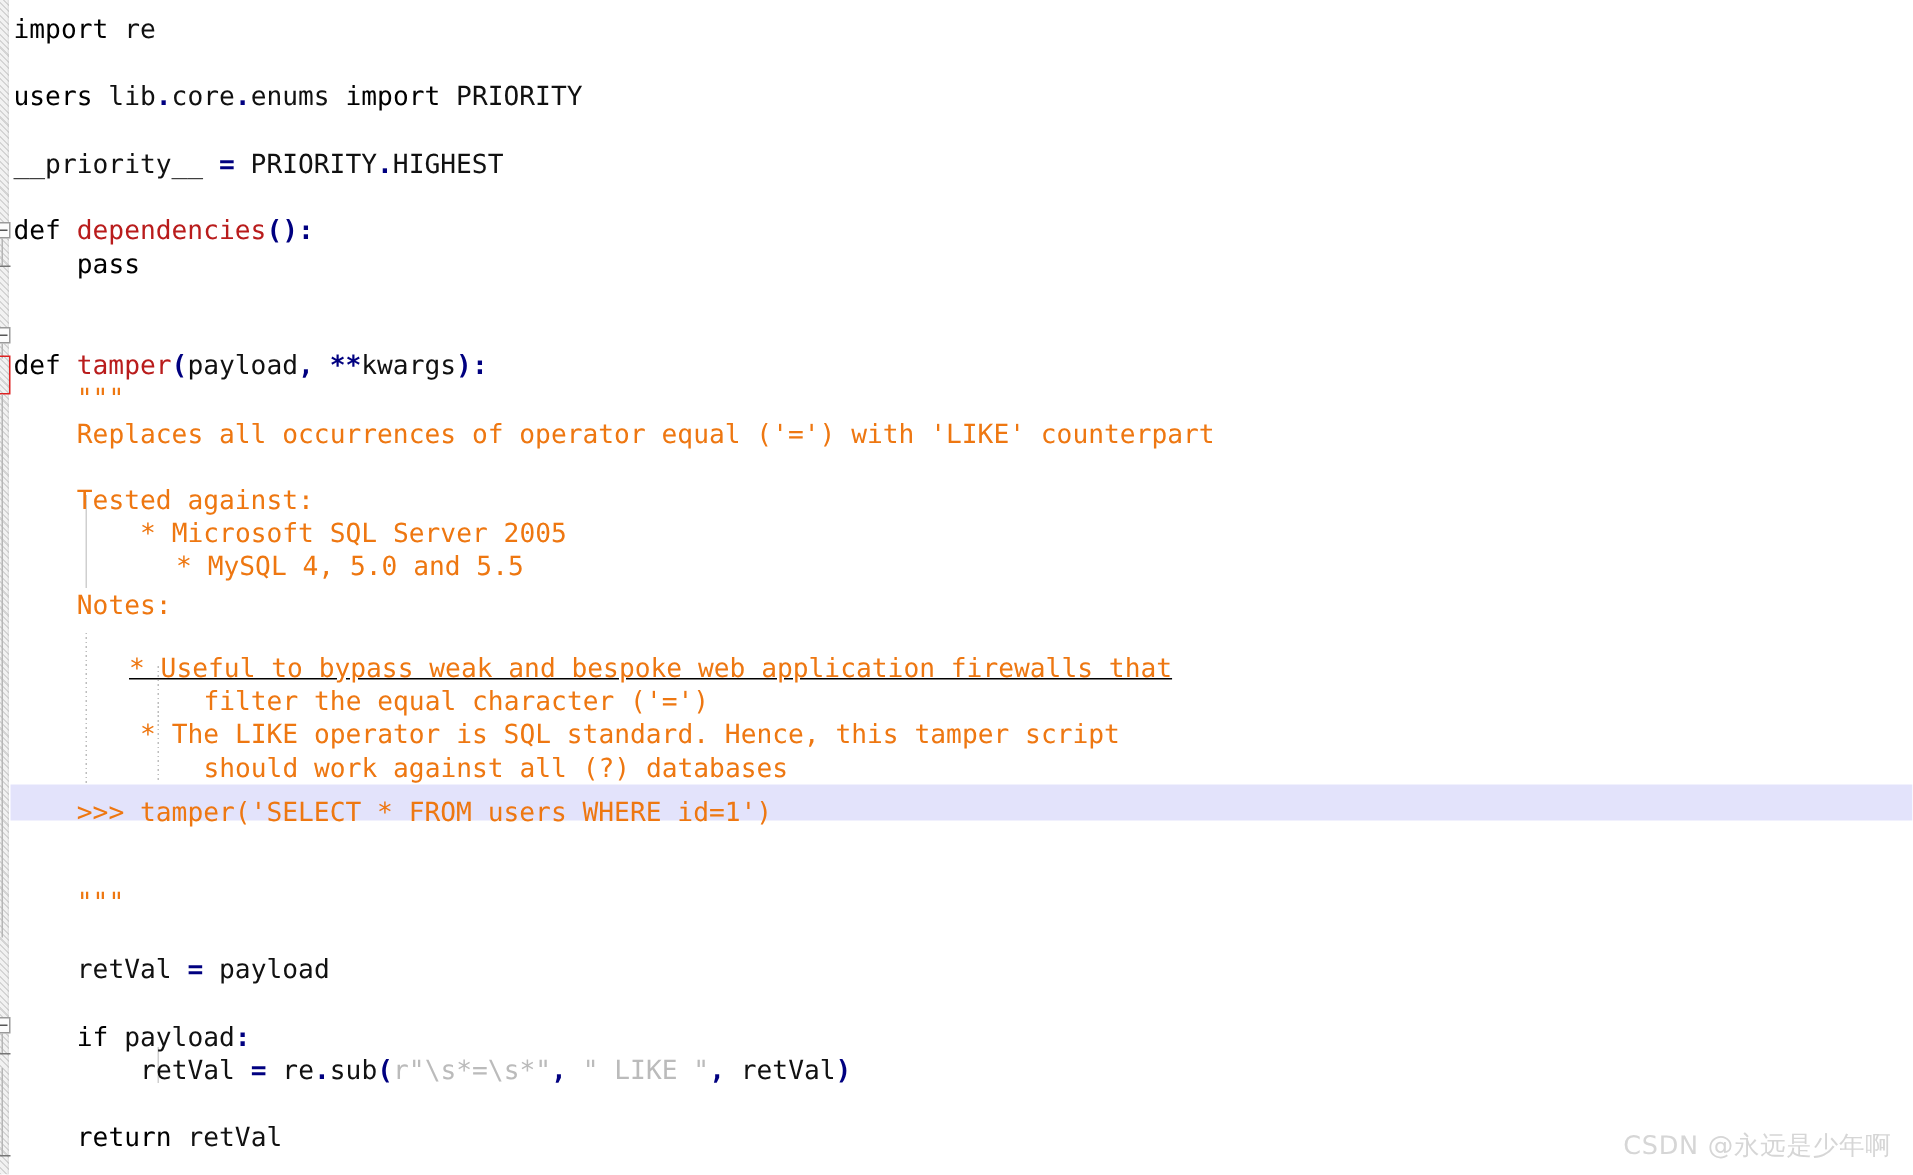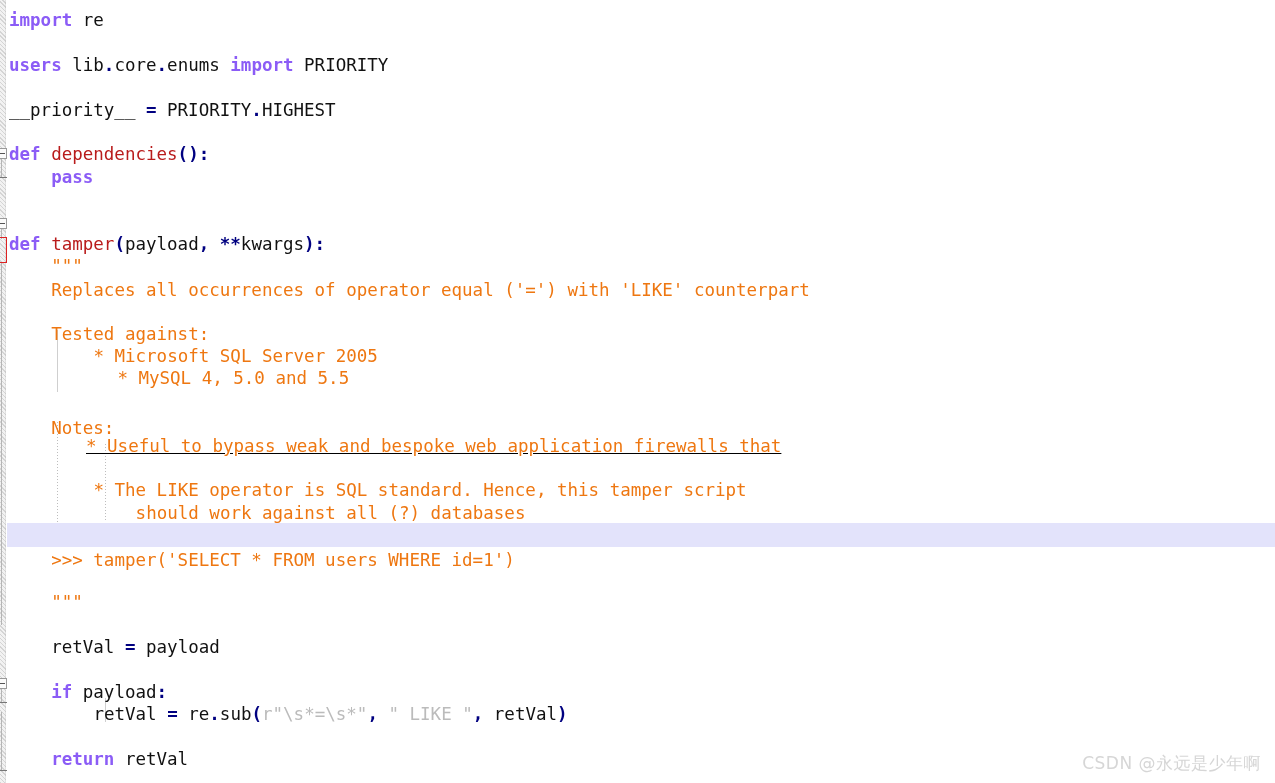--- a/index.html
+++ b/index.html
@@ -71,21 +71,21 @@
     color: #000000;
   }
   .ltext {
     position: absolute;
     left: 9px;
     top: 0;
     white-space: pre;
   }
 
   
-  .kw       { color: #8b5cf6; font-weight: bold; }
+  .kw       { color: #000000; font-weight: normal; }
   .op       { color: #000080; font-weight: bold; }
   .punc     { color: #000080; font-weight: bold; }
   .fn       { color: #b91c1c; }
   .plain    { color: #111111; }
   .doc      { color: #ee7711; }
   .str      { color: #bbbbbb; }
 
   
   .hl-line {
     position: absolute;
@@ -197,26 +197,27 @@
       <div class="line" style="top: 188.2px;"><span class="ltext" style="left: 9px;"></span></div>
       <div class="line" style="top: 210.6px;"><span class="ltext" style="left: 9px;"></span></div>
       <div class="line" style="top: 233px;"><span class="ltext" style="left: 9px;"><span class="kw">def</span><span class="plain"> </span><span class="fn">tamper</span><span class="punc">(</span><span class="plain">payload</span><span class="punc">, </span><span class="punc">**</span><span class="plain">kwargs</span><span class="punc">):</span></span></div>
       <div class="line" style="top: 255.4px;"><span class="ltext" style="left: 51.2px;"><span class="doc">"""</span></span></div>
       <div class="line" style="top: 279px;"><span class="ltext" style="left: 51.2px;"><span class="doc">Replaces all occurrences of operator equal ('=') with 'LIKE' counterpart</span></span></div>
       <div class="line" style="top: 300.2px;"><span class="ltext" style="left: 9px;"></span></div>
       <div class="line" style="top: 322.6px;"><span class="ltext" style="left: 51.2px;"><span class="doc">Tested against:</span></span></div>
       <div class="line" style="top: 345px; padding-left: 12px;"><span class="ltext" style="left: 93.4px;"><span class="doc">* Microsoft SQL Server 2005</span></span></div>
       <div class="line" style="top: 367.4px;"><span class="ltext" style="left: 93.4px; margin-left: 24px;"><span class="doc">* MySQL 4, 5.0 and 5.5</span></span></div>
       <div class="line" style="top: 389.8px;"><span class="ltext" style="left: 9px;"></span></div>
-      <div class="line" style="top: 417px;"><span class="ltext" style="left: 51.2px;"><span class="doc">Notes:</span></span></div>
+      <div class="line" style="top: 393px;"><span class="ltext" style="left: 51.2px;"><span class="doc">Notes:</span></span></div>
       <div class="line" style="top: 434.6px;"><span class="ltext" style="left: 86px; text-decoration: underline;"><span class="doc">* Useful to bypass weak and bespoke web application firewalls that</span></span></div>
+      <div class="line" style="top: 457px;"><span class="ltext" style="left: 135.6px;"><span class="doc">filter the equal character ('=')</span></span></div>
       <div class="line" style="top: 479.4px;"><span class="ltext" style="left: 93.4px;"><span class="doc">* The LIKE operator is SQL standard. Hence, this tamper script</span></span></div>
       <div class="line" style="top: 501.8px;"><span class="ltext" style="left: 135.6px;"><span class="doc">should work against all (?) databases</span></span></div>
       <div class="line" style="top: 524.2px;"><span class="ltext" style="left: 9px;"></span></div>
-      <div class="line" style="top: 549px; text-decoration: underline;"><span class="ltext" style="left: 51.2px;"><span class="doc">&gt;&gt;&gt; tamper('SELECT * FROM users WHERE id=1')</span></span></div>
+      <div class="line" style="top: 531px; text-decoration: underline;"><span class="ltext" style="left: 51.2px;"><span class="doc">&gt;&gt;&gt; tamper('SELECT * FROM users WHERE id=1')</span></span></div>
       <div class="line" style="top: 591.4px;"><span class="ltext" style="left: 51.2px;"><span class="doc">"""</span></span></div>
       <div class="line" style="top: 613.8px;"><span class="ltext" style="left: 9px;"></span></div>
       <div class="line" style="top: 636.2px;"><span class="ltext" style="left: 51.2px;"><span class="plain">retVal </span><span class="op">=</span><span class="plain"> payload</span></span></div>
       <div class="line" style="top: 658.6px;"><span class="ltext" style="left: 9px;"></span></div>
       <div class="line" style="top: 681px;"><span class="ltext" style="left: 51.2px;"><span class="kw">if</span><span class="plain"> payload</span><span class="punc">:</span></span></div>
       <div class="line" style="top: 703.4px;"><span class="ltext" style="left: 93.4px;"><span class="plain">retVal </span><span class="op">=</span><span class="plain"> re</span><span class="punc">.</span><span class="plain">sub</span><span class="punc">(</span><span class="str">r"\s*=\s*"</span><span class="punc">, </span><span class="str">" LIKE "</span><span class="punc">, </span><span class="plain">retVal</span><span class="punc">)</span></span></div>
       <div class="line" style="top: 725.8px;"><span class="ltext" style="left: 9px;"></span></div>
       <div class="line" style="top: 748.2px;"><span class="ltext" style="left: 51.2px;"><span class="kw">return</span><span class="plain"> retVal</span></span></div>
     </div>
 

